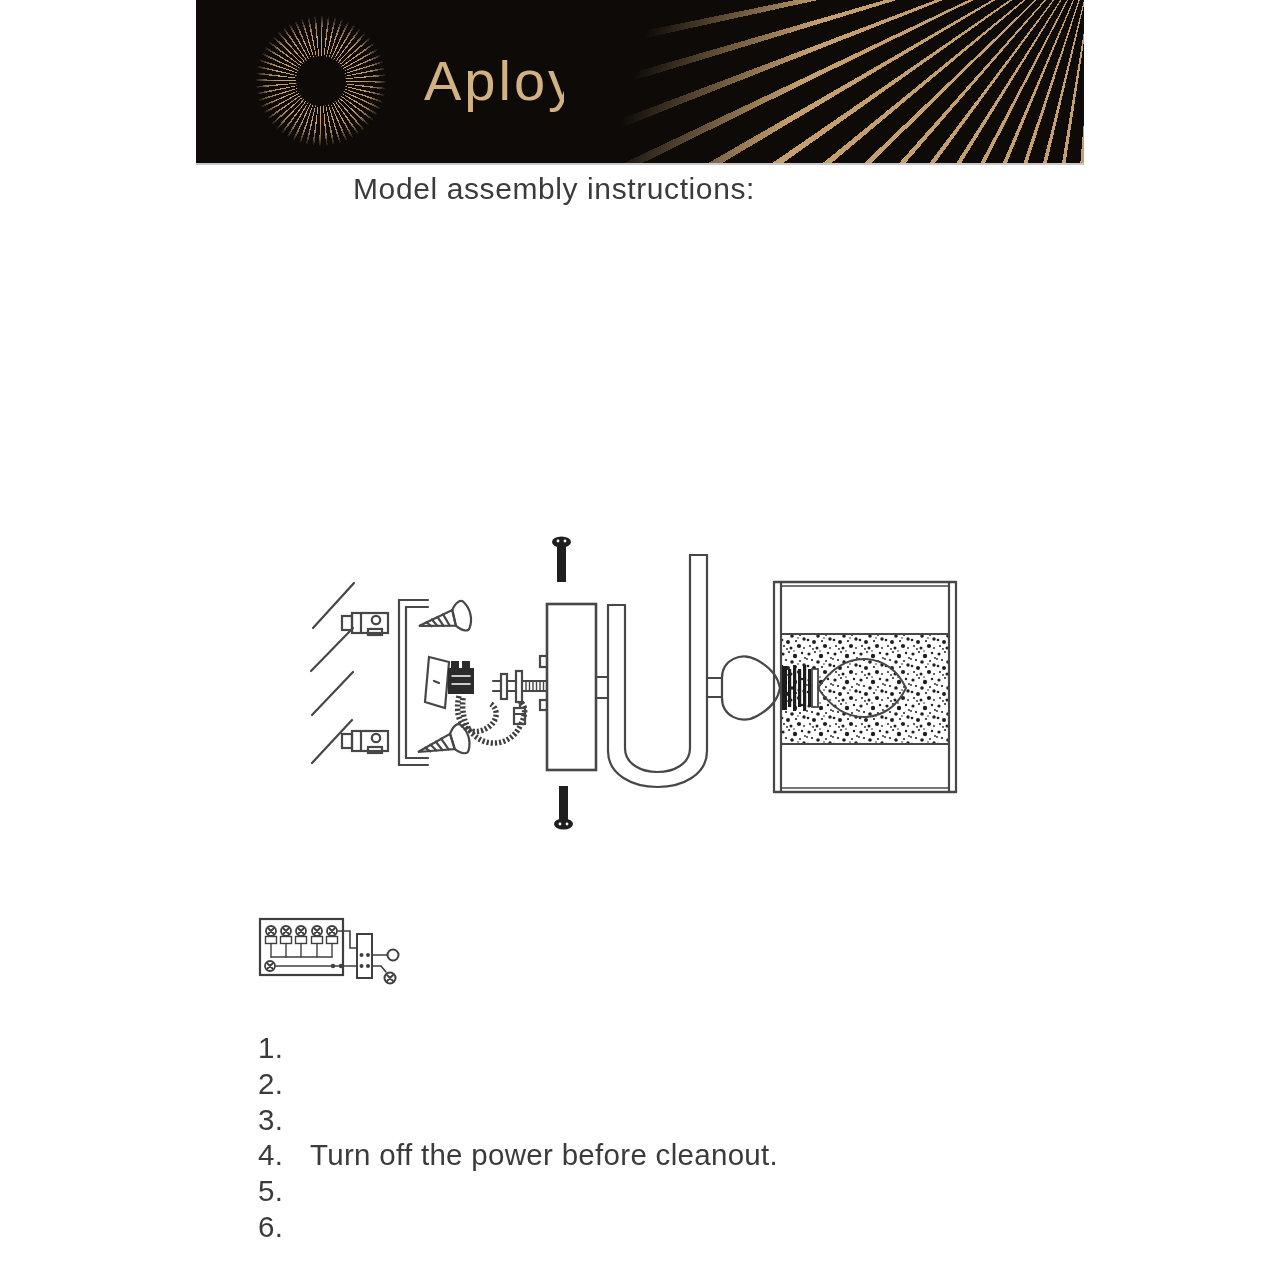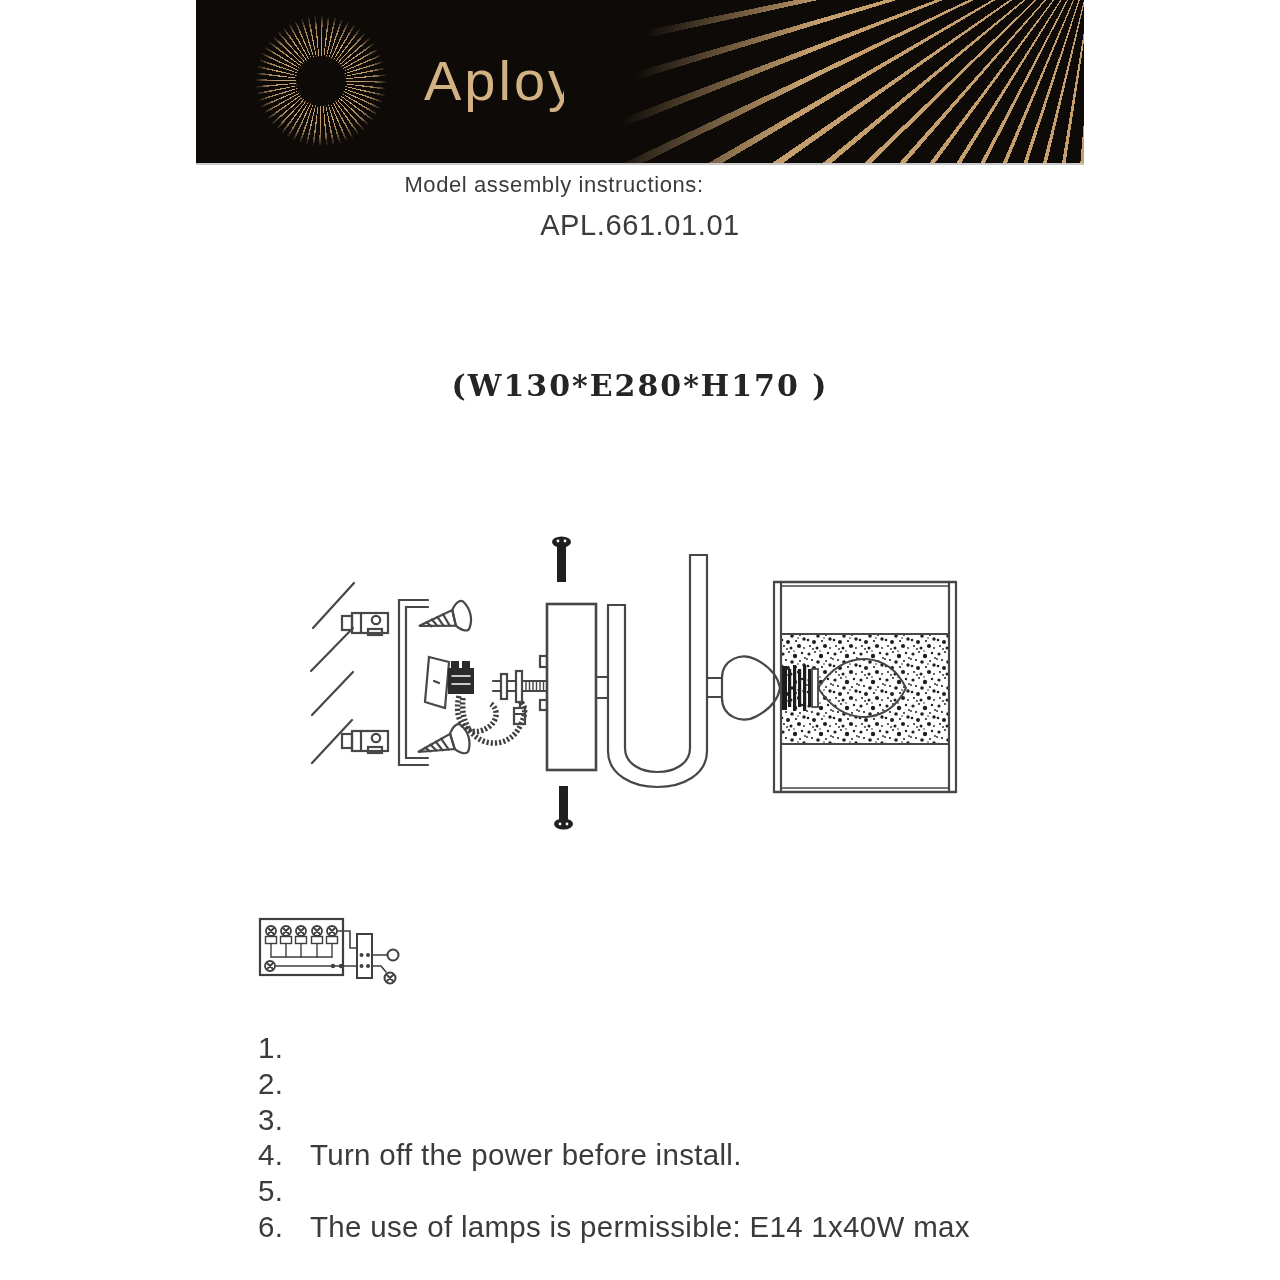--- a/index.html
+++ b/index.html
@@ -16,21 +16,21 @@
   .sunburst::after{content:'';position:absolute;inset:31%;background:#0d0a08;border-radius:50%;}
   .brand{position:absolute;left:228px;top:48px;font-size:56px;letter-spacing:3px;
          color:#d2b183;font-weight:400;}
   .rays{position:absolute;right:0;top:0;width:520px;height:163px;
         background:
           linear-gradient(105deg,#0d0a08 0 16%,rgba(13,10,8,0) 46%),
           repeating-conic-gradient(from 115deg at 103% -38%,#c59f6d 0 0.9deg,rgba(13,10,8,0) 0.9deg 4.6deg);}
 
   
   .title-line1{position:absolute;left:0;top:172px;width:1108px;text-align:center;
-               font-size:22px;letter-spacing:.6px;color:#3b3b3b;}
+               font-size:30px;letter-spacing:.6px;color:#3b3b3b;}
   .title-line2{position:absolute;left:0;top:209px;width:1280px;text-align:center;
                font-size:29px;letter-spacing:.6px;color:#3b3b3b;}
   .dims{position:absolute;left:0;top:368px;width:1280px;text-align:center;
         font-family:"DejaVu Serif",serif;font-weight:700;font-size:30px;letter-spacing:2px;color:#252525;}
 
   
   .drawing{position:absolute;left:280px;top:520px;}
   .wiring{position:absolute;left:253px;top:910px;}
   svg{display:block;}
 
@@ -45,22 +45,20 @@
 
 <div id="page">
 
   <div class="banner">
     <div class="sunburst"></div>
     <div class="brand">Aployt</div>
     <div class="rays"></div>
   </div>
 
   <div class="title-line1">Model assembly instructions:</div>
-  <div class="title-line2">APL.661.01.01</div>
-  <div class="dims">(W130*E280*H170 )</div>
 
   <div class="drawing">
     <svg width="700" height="340" viewBox="280 520 700 340" fill="none" stroke="#474747" stroke-width="2.2" stroke-linecap="round">
       <defs>
         <pattern id="speck" width="26" height="26" patternUnits="userSpaceOnUse">
           <g fill="#1f1f1f" stroke="none">
             <circle cx="3" cy="4" r="1.6"></circle>
               <circle cx="9" cy="2" r="1.0"></circle>
               <circle cx="15" cy="6" r="2.2"></circle>
             <circle cx="22" cy="3" r="1.2"></circle>
@@ -289,24 +287,23 @@
       <span class="num">1.</span>
     </div>
     <div class="row">
       <span class="num">2.</span>
     </div>
     <div class="row">
       <span class="num">3.</span>
     </div>
     <div class="row">
       <span class="num">4.</span>
-      <span class="txt">Turn off the power before install.</span>
+      <span class="txt">Turn off the power before cleanout.</span>
     </div>
     <div class="row">
       <span class="num">5.</span>
     </div>
     <div class="row">
       <span class="num">6.</span>
-      <span class="txt">The use of lamps is permissible: E14 1x40W max</span>
     </div>
   </div>
 
 </div>
 
 </body></html>

